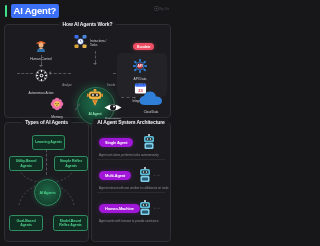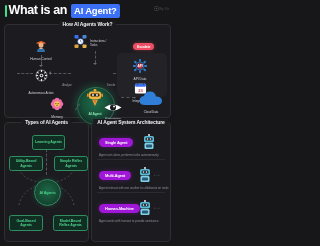--- a/index.html
+++ b/index.html
@@ -99,21 +99,20 @@
   .dots{position:absolute;font-size:3px;color:#6a6a74;letter-spacing:0.4px;}
 </style>
 </head>
 <body>
 
 <div class="page">
 
   <div class="header">
     <div class="title-bar">
       <div class="accent-rule"></div>
-      <span class="title-main">What is an</span>
       <span class="title-pill">AI Agent?</span>
     </div>
     <div class="byline">
       <span>
         <svg width="5" height="5" viewBox="0 0 10 10">
             <rect x="1" y="1" width="8" height="8" rx="2" fill="none" stroke="#4d4d55" stroke-width="1.1"></rect>
             <circle cx="5" cy="5" r="1.4" fill="#4d4d55"></circle>
           </svg>
       </span>
       <span>By Vit</span>

